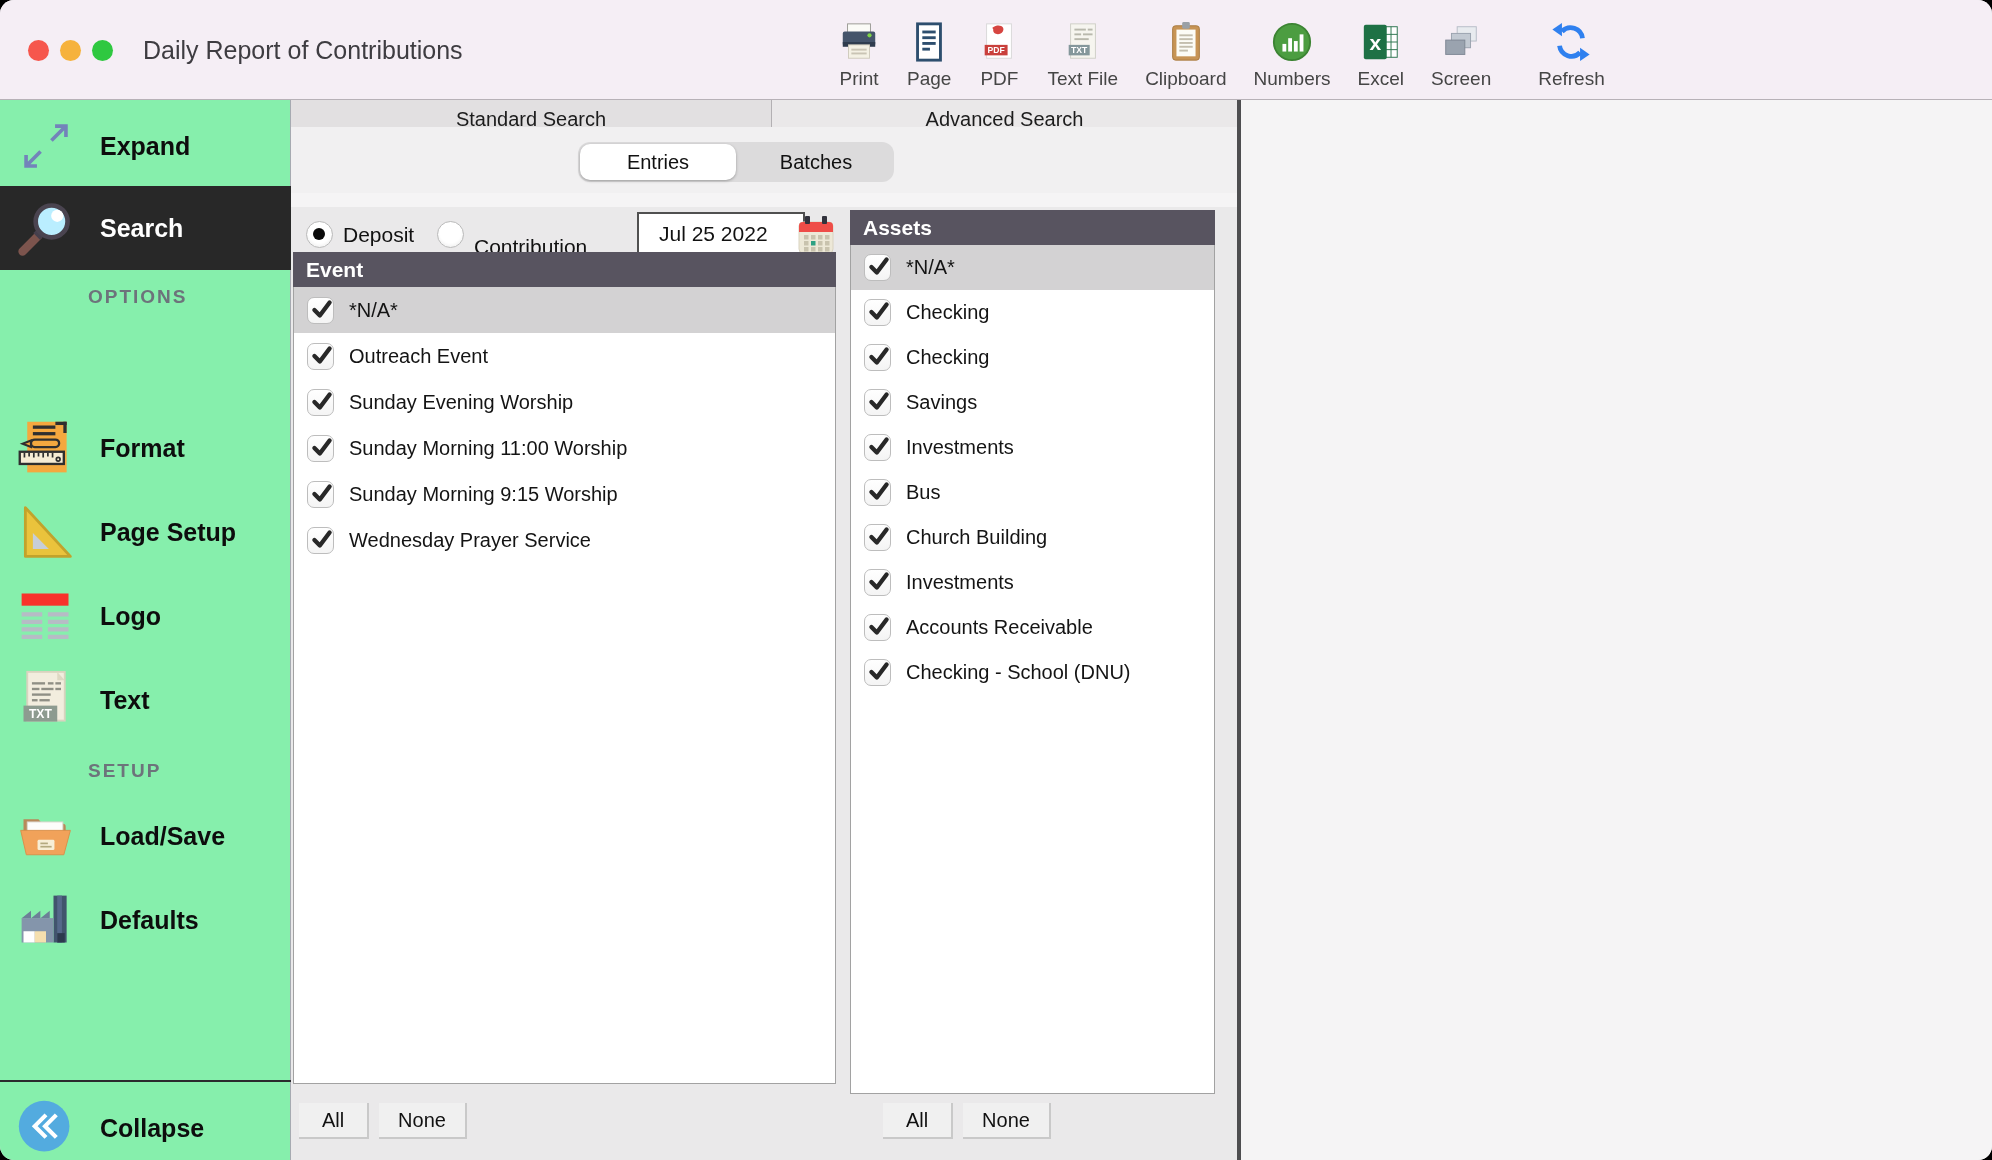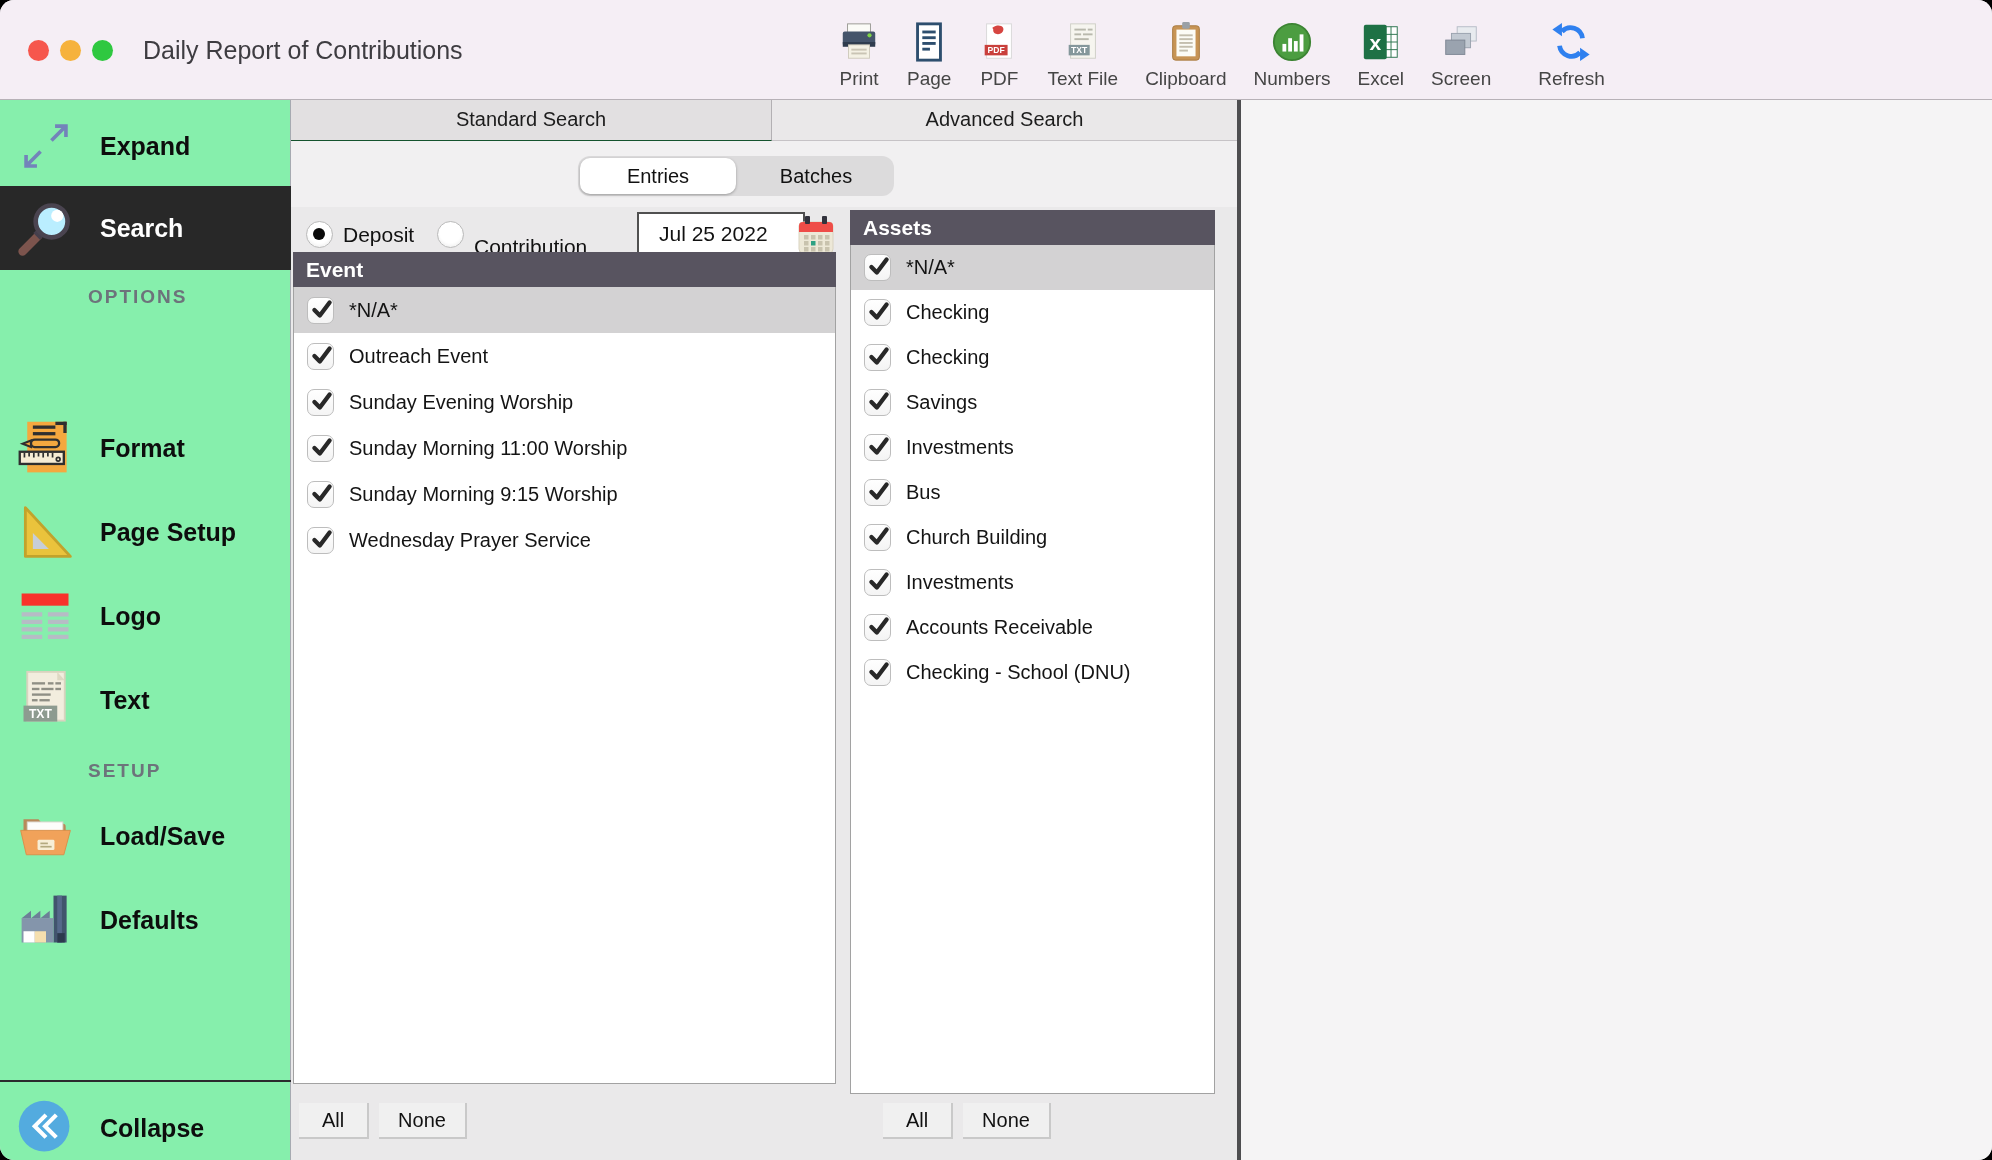--- a/index.html
+++ b/index.html
@@ -22,23 +22,23 @@
   .side-item{position:absolute;left:0;width:291px;height:84px;display:flex;align-items:center;gap:22px;padding-left:14px;box-sizing:border-box;cursor:default;}
   .side-item .sicon{width:64px;height:64px;display:flex;align-items:center;justify-content:center;flex:0 0 64px;}
   .side-item .slabel{font-size:25px;font-weight:bold;color:#0d0d0d;white-space:nowrap;}
   .side-item.selected{background:#282828;}
   .side-item.selected .slabel{color:#fff;}
   .side-header{position:absolute;left:88px;font-size:19px;font-weight:bold;color:#6d737b;letter-spacing:2px;}
   .side-sep{position:absolute;left:0;top:980px;width:291px;height:2px;background:#2b2b2e;}
   
   .tabs-row{position:absolute;left:291px;top:100px;width:946px;height:41px;display:flex;}
   .tab{height:41px;line-height:39px;text-align:center;font-size:20px;color:#1c1c1c;box-sizing:border-box;cursor:default;}
-  .tab.inactive{width:481px;background:#e2e0e1;border-right:1px solid #b3b0b3;border-bottom:1px solid #14532d;}
+  .tab.inactive{width:481px;background:#e2e0e1;border-right:1px solid #b3b0b3;border-bottom:3px solid #14532d;}
   .tab.active{width:465px;background:#eae8e9;border-bottom:1px solid #c6c3c6;}
-  .seg-strip{position:absolute;left:291px;top:141px;width:946px;height:66px;background:#f1f0f1;}
+  .seg-strip{position:absolute;left:291px;top:127px;width:946px;height:66px;background:#f1f0f1;}
   .segmented{position:absolute;left:287px;top:15px;width:316px;height:40px;background:#dcdbdc;border-radius:12px;display:flex;}
   .seg-option{flex:1;display:flex;align-items:center;justify-content:center;font-size:20px;color:#111;cursor:default;}
   .seg-option.active{background:#fff;border-radius:10px;margin:2px;box-shadow:0 1px 3px rgba(0,0,0,.3);}
   .content{position:absolute;left:291px;top:207px;width:946px;height:953px;background:#eae9ea;}
   
   .radio{position:absolute;width:27px;height:27px;border-radius:50%;background:#fff;border:1.5px solid #b9b9b9;box-sizing:border-box;box-shadow:inset 0 -2px 3px rgba(0,0,0,.05);}
   .radio.checked::after{content:"";position:absolute;left:6px;top:6px;width:12px;height:12px;border-radius:50%;background:#0a0a0a;}
   .radio-label{position:absolute;font-size:21px;color:#111;}
   .date-input{position:absolute;left:346px;top:5px;width:168px;height:44px;border:2px solid #505050;background:#fff;font-size:21px;color:#111;padding:0 20px;box-sizing:border-box;font-family:inherit;}
   .cal-btn{position:absolute;left:506px;top:6px;width:38px;height:42px;background:none;border:none;padding:0;cursor:default;}

